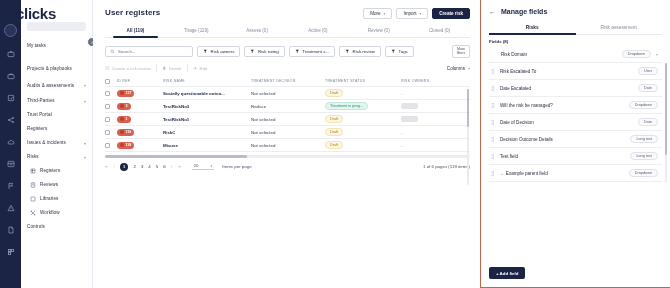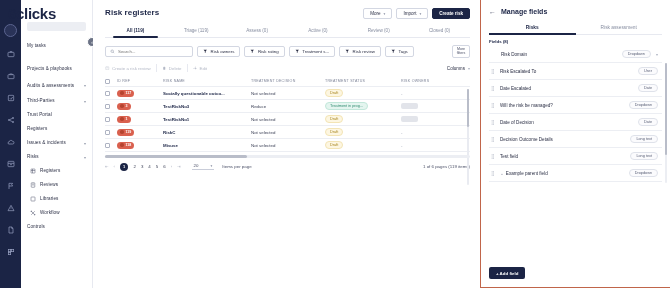--- a/index.html
+++ b/index.html
@@ -359,21 +359,21 @@
       </div>
 
       <div class="nav-item">
         <span class="lbl">Controls</span>
       </div>
     </div>
   </div>
 
   <div class="main">
     <div class="main-head">
-      <div class="page-title">Risk registers</div>
+      <div class="page-title">User registers</div>
       <div class="head-actions">
         <div class="btn">
           <span>More</span>
           <span class="caret">▾</span>
         </div>
         <div class="btn">
           <span>Import</span>
           <span class="caret">▾</span>
         </div>
         <div class="btn primary">Create risk</div>

